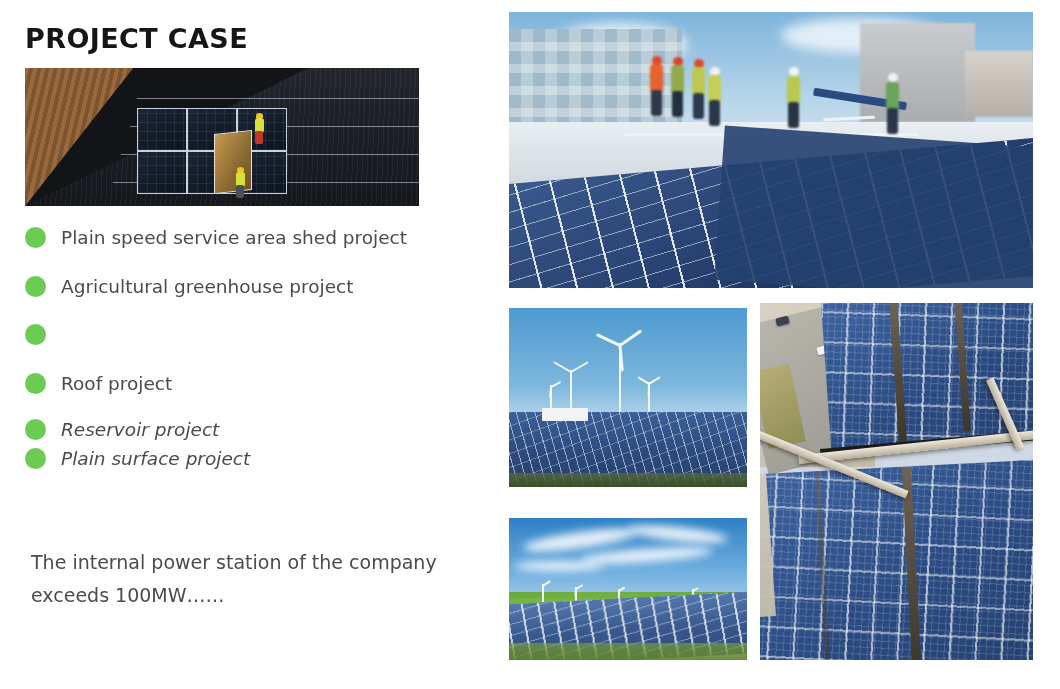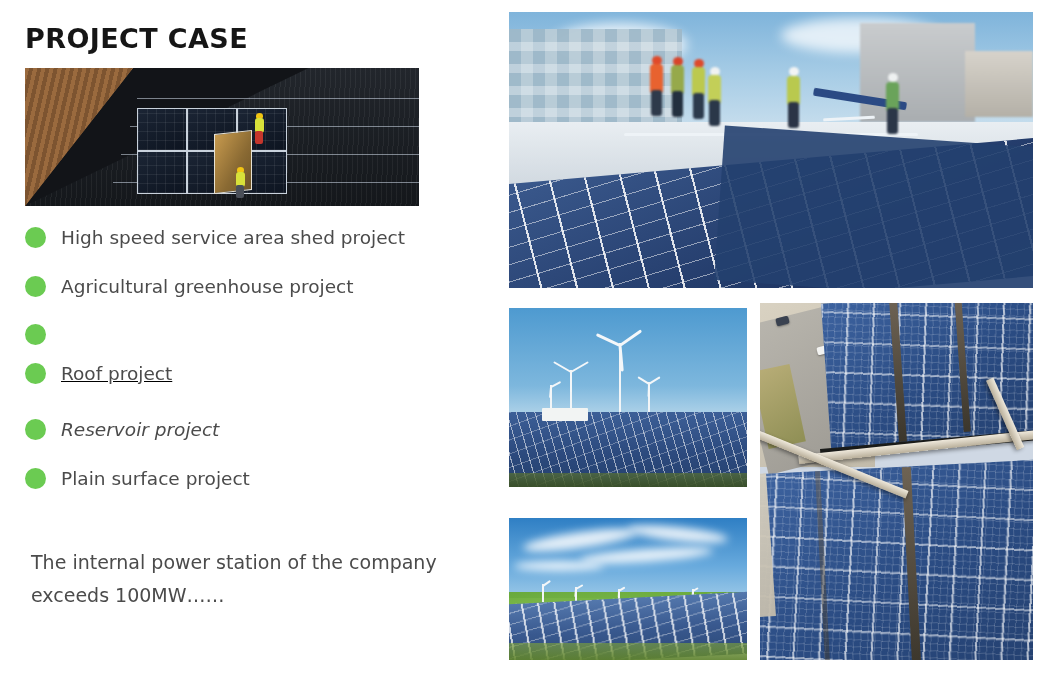--- a/index.html
+++ b/index.html
@@ -176,38 +176,38 @@
       <div class="worker" style="left:210px;top:99px;">
         <div class="w-helm" style="left:2px;top:0;"></div>
         <div class="w-vest" style="left:1px;top:5px;"></div>
         <div class="w-leg" style="left:1px;top:18px;background:#4a4f58;"></div>
       </div>
     </div>
   </div>
 
   <div class="bullet-row" style="top:224px;">
     <div class="dot" style="background:#6BCB52"></div>
-    <div class="bullet-label" style="color: rgb(75, 75, 75);">High speed service area shed project</div>
+    <div class="bullet-label" style="color: rgb(75, 75, 75);">Plain speed service area shed project</div>
   </div>
   <div class="bullet-row" style="top:273px;">
     <div class="dot" style="background:#6BCB52"></div>
     <div class="bullet-label" style="color: rgb(75, 75, 75);">Agricultural greenhouse project</div>
   </div>
   <div class="bullet-row" style="top:321px;">
     <div class="dot" style="background:#6BCB52"></div>
   </div>
-  <div class="bullet-row" style="top:360px;text-decoration:underline;">
+  <div class="bullet-row" style="top:370px;">
     <div class="dot" style="background:#6BCB52"></div>
     <div class="bullet-label" style="color: rgb(75, 75, 75);"> Roof project</div>
   </div>
   <div class="bullet-row" style="top:416px;font-style:italic;">
     <div class="dot" style="background:#6BCB52"></div>
     <div class="bullet-label" style="color: rgb(75, 75, 75);">Reservoir project</div>
   </div>
-  <div class="bullet-row" style="top:465px;">
+  <div class="bullet-row" style="top:445px;font-style:italic;">
     <div class="dot" style="background:#6BCB52"></div>
     <div class="bullet-label" style="color: rgb(75, 75, 75);">Plain surface project</div>
   </div>
 
   <div id="summary-text" style="color: rgb(75, 75, 75);">The internal power station of the company exceeds 100MW……</div>
 </div>
 
 <div id="photo-rooftop-install" class="photo">
   <div class="sky"></div>
   <div class="sky-cloud" style="left:8%;top:4%;width:26%;height:16%;"></div>

